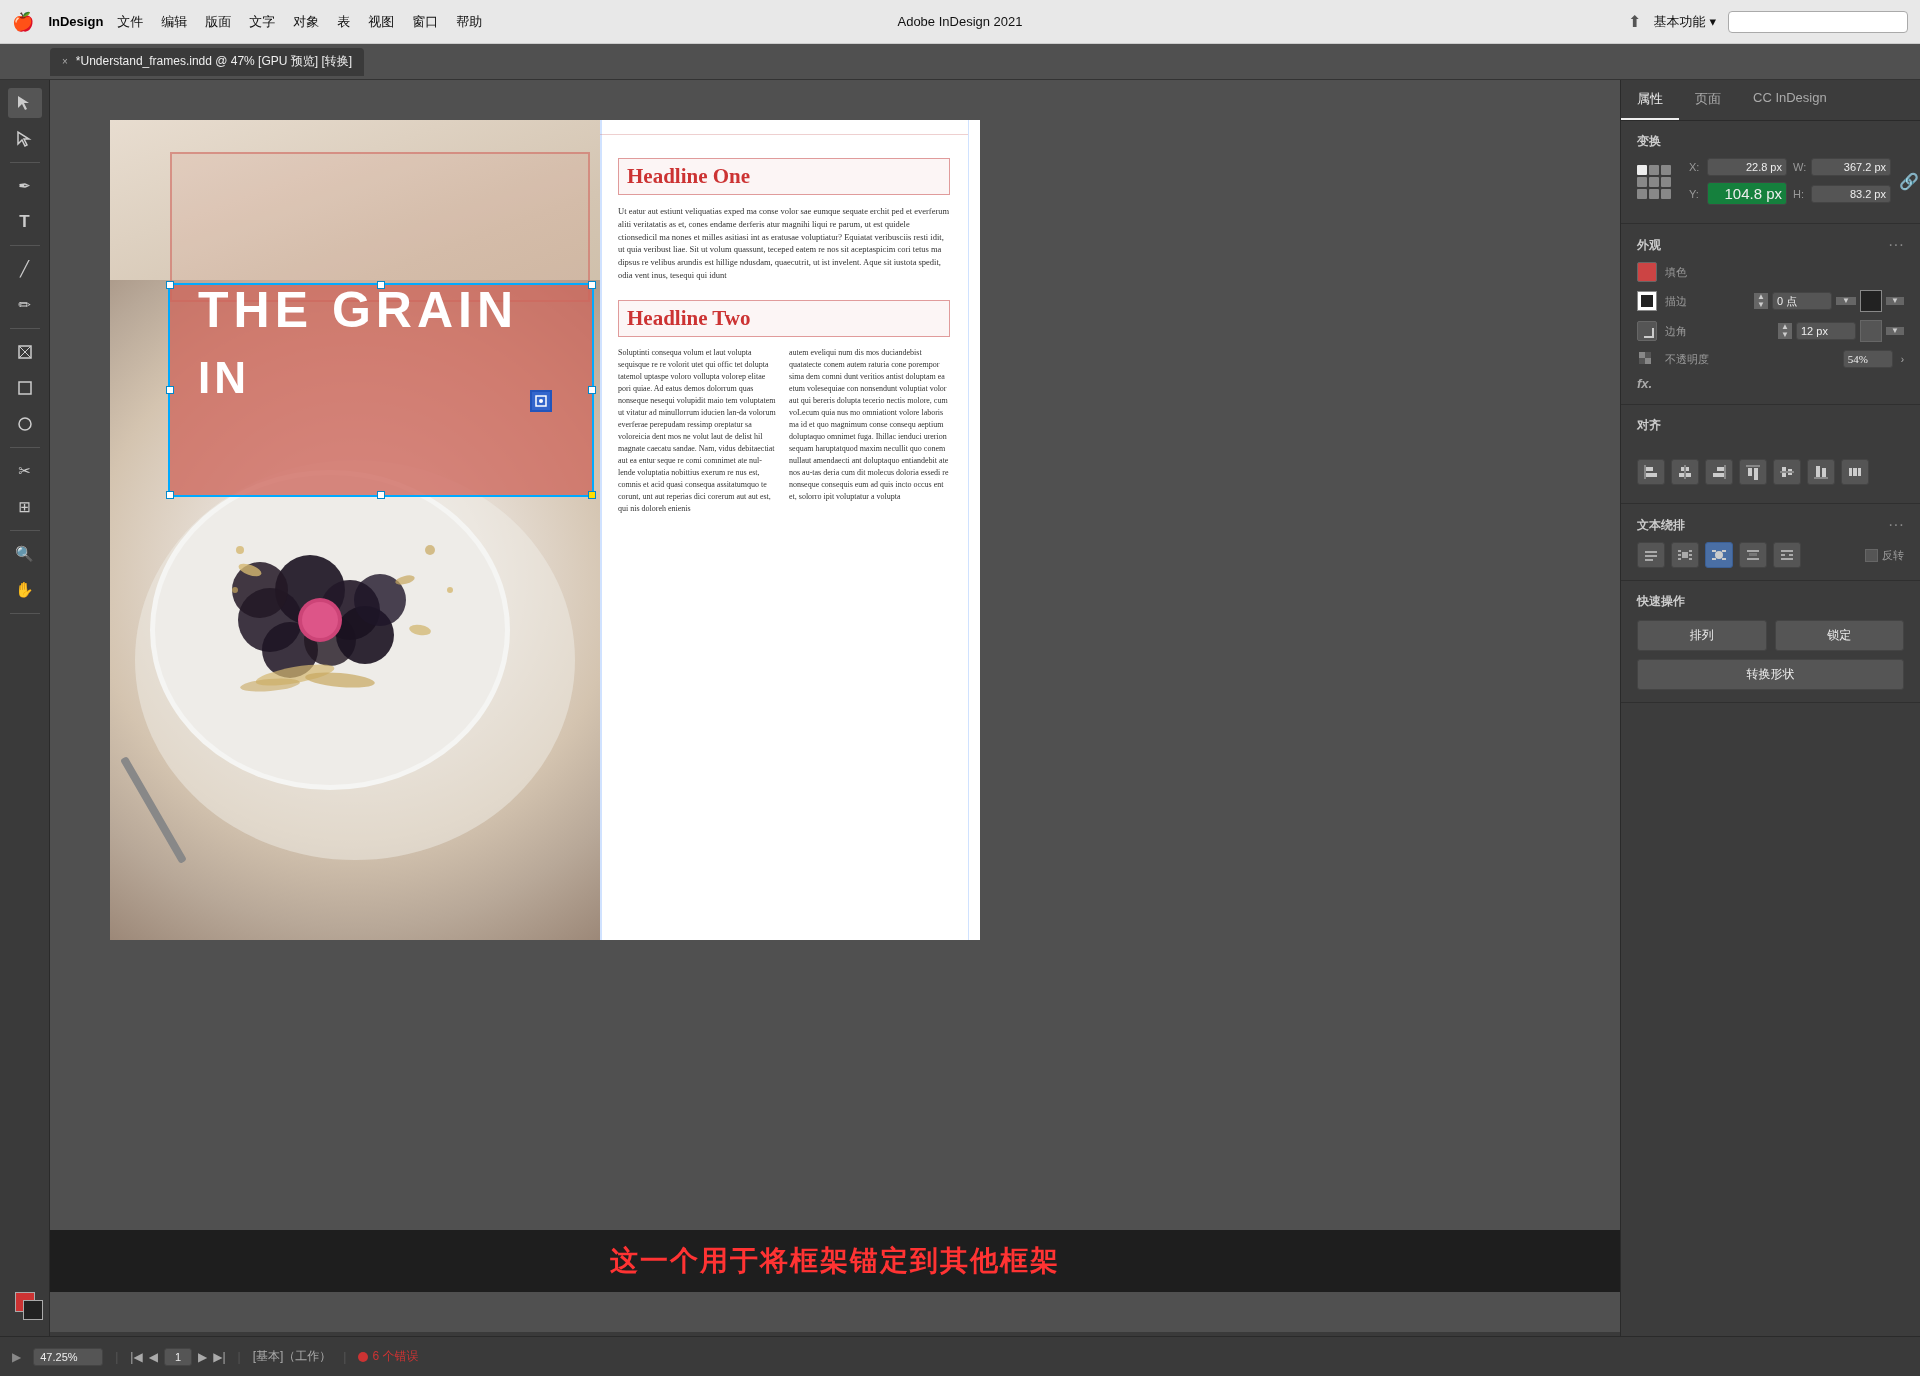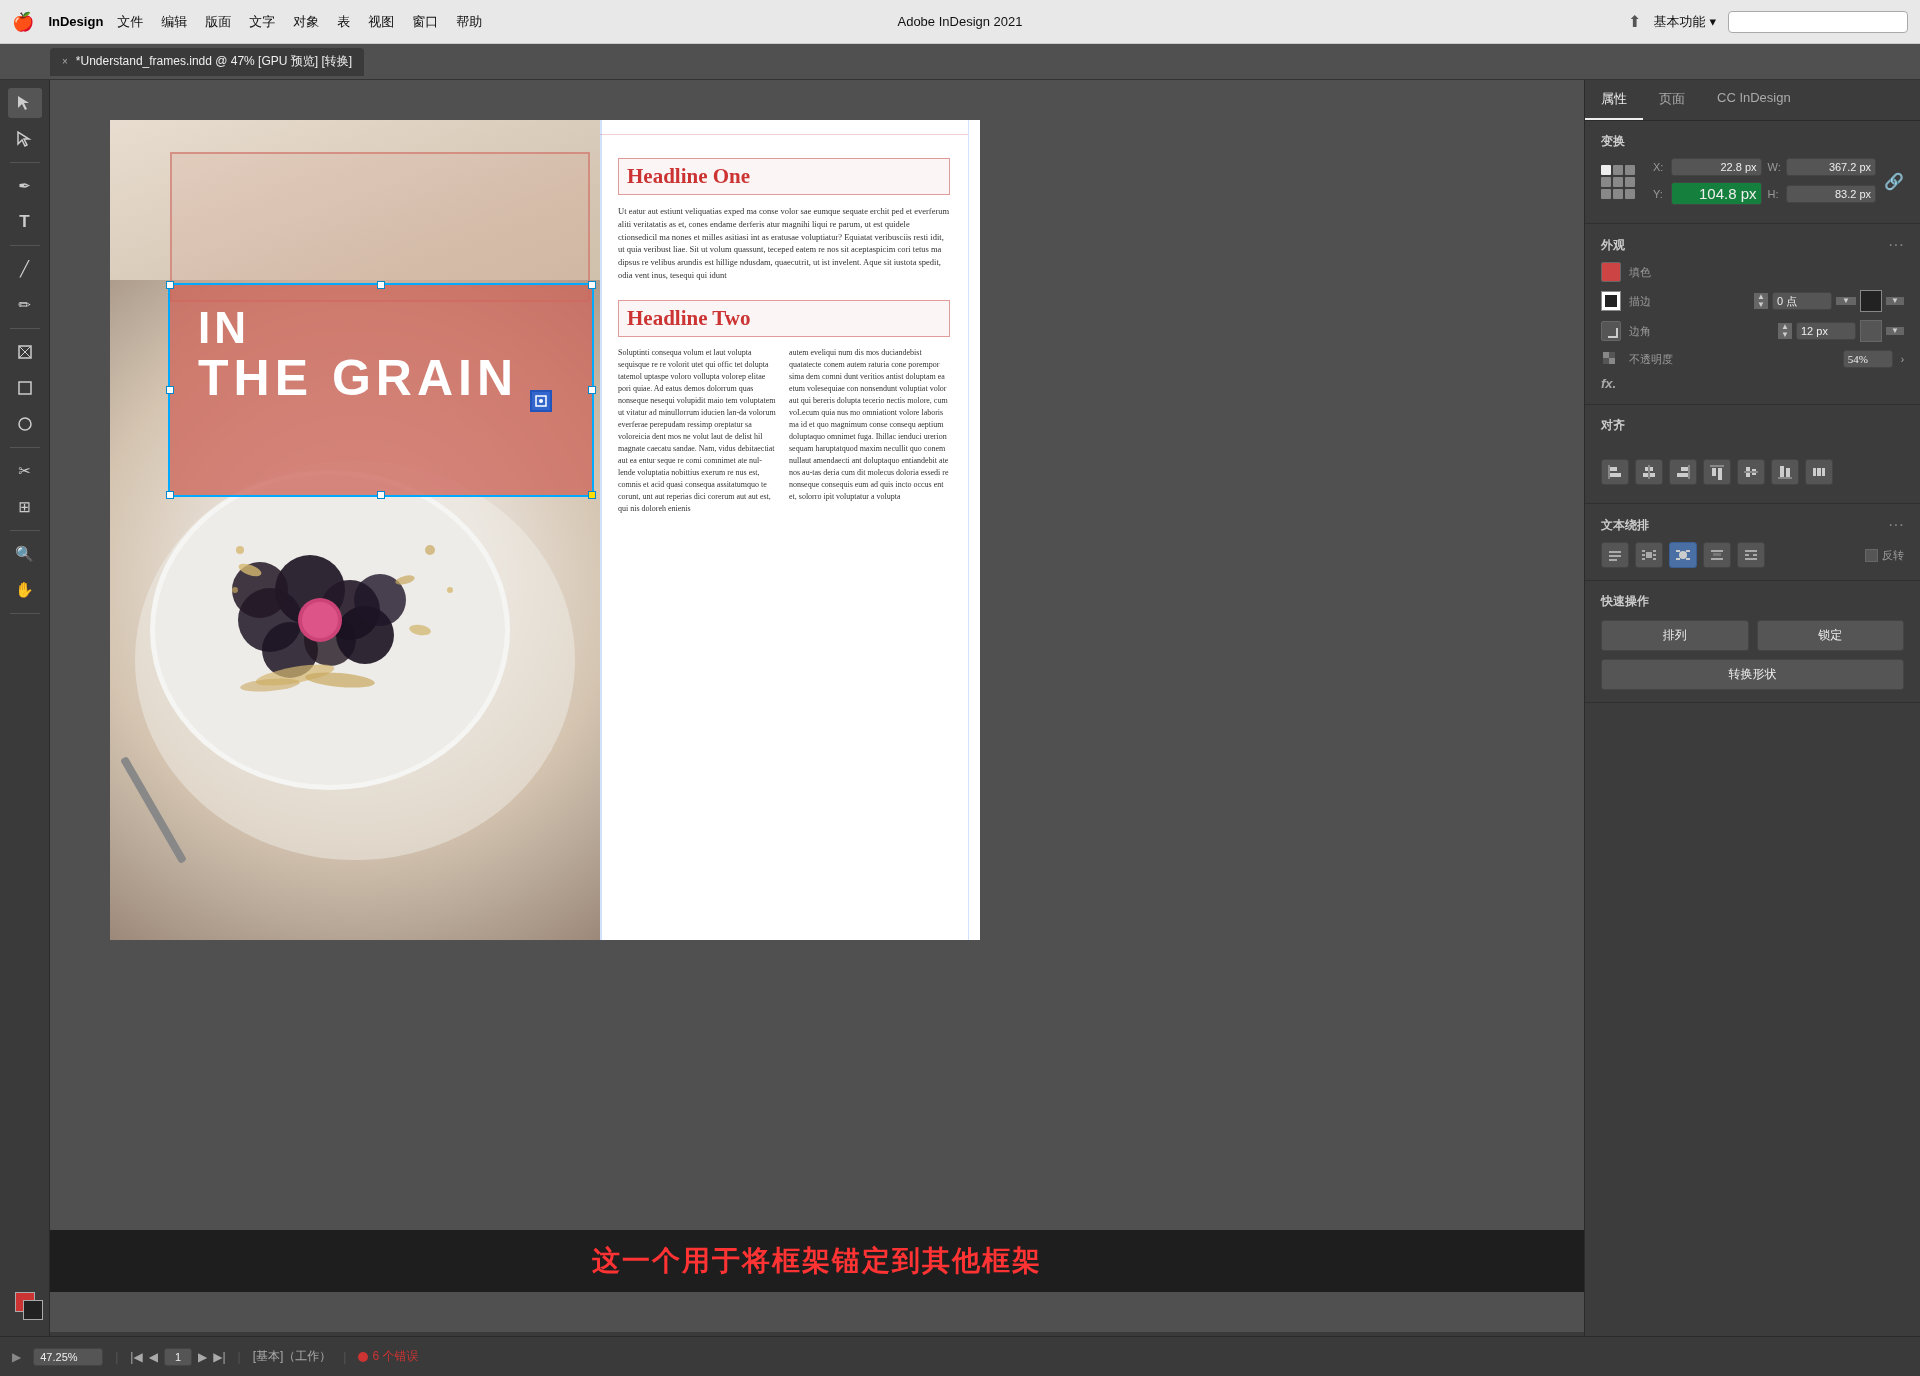--- a/index.html
+++ b/index.html
@@ -74,21 +74,21 @@
 
     
     #bowl-image {
       position: absolute; left: 0; top: 200px; width: 490px; height: 620px;
       background: radial-gradient(circle at 50% 45%, #f5f5f5 0%, #e8e0d8 30%, #d4c4b0 60%, #b8a898 80%, #9c8878 100%);
       display: flex; align-items: center; justify-content: center;
     }
 
     
     #right-panel {
-      width: 336px; background: #3c3c3c;
+      width: 300px; background: #3c3c3c;
       border-left: 1px solid #2a2a2a;
       padding: 0; overflow-y: auto;
     }
 
     
     #panel-tabs {
       display: flex; border-bottom: 1px solid #2a2a2a;
       background: #3c3c3c;
     }
     .panel-tab {
@@ -356,22 +356,22 @@
             <circle cx="130" cy="270" r="4" fill="#d4b870" opacity="0.8"></circle>
             <circle cx="320" cy="270" r="5" fill="#c8a860" opacity="0.7"></circle>
             <circle cx="340" cy="310" r="3" fill="#d4b870" opacity="0.8"></circle>
             <circle cx="125" cy="310" r="3" fill="#c8a860" opacity="0.7"></circle>
           </svg>
         </div>
 
         <div style="position:absolute; left:60px; top:32px; width:420px; height:150px; border:2px solid rgba(210,120,110,0.7); background:rgba(210,120,110,0.12);"></div>
 
         <div style="position:absolute; left:60px; top:165px; width:422px; height:210px; background:rgba(205,100,90,0.76);">
+          <div style="font-size:50px; font-weight:900; color:white; letter-spacing:5px; padding:0 28px; line-height:1.0;">THE GRAIN</div>
           <div style="font-size:44px; font-weight:900; color:white; letter-spacing:4px; padding:18px 28px 0 28px;">IN</div>
-          <div style="font-size:50px; font-weight:900; color:white; letter-spacing:5px; padding:0 28px; line-height:1.0;">THE GRAIN</div>
         </div>
 
         <div style="position:absolute; left:58px; top:163px; width:426px; height:214px; border:2px solid #00aaff; pointer-events:none;">
 
           <div style="position:absolute; top:-4px; left:-4px; width:8px; height:8px; background:white; border:1px solid #0088cc;"></div>
           <div style="position:absolute; top:-4px; left:50%; transform:translateX(-50%); width:8px; height:8px; background:white; border:1px solid #0088cc;"></div>
           <div style="position:absolute; top:-4px; right:-4px; width:8px; height:8px; background:white; border:1px solid #0088cc;"></div>
           <div style="position:absolute; top:50%; transform:translateY(-50%); left:-4px; width:8px; height:8px; background:white; border:1px solid #0088cc;"></div>
           <div style="position:absolute; top:50%; transform:translateY(-50%); right:-4px; width:8px; height:8px; background:white; border:1px solid #0088cc;"></div>
           <div style="position:absolute; bottom:-4px; left:-4px; width:8px; height:8px; background:white; border:1px solid #0088cc;"></div>

